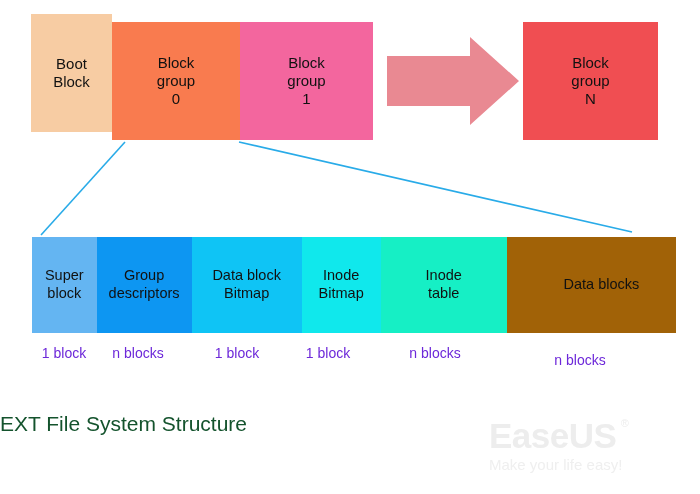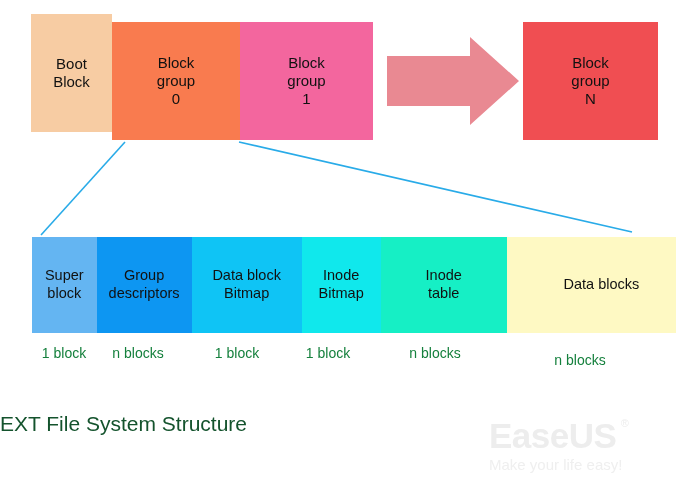--- a/index.html
+++ b/index.html
@@ -70,21 +70,21 @@
     font-size: 14.5px;
     line-height: 1.22;
     white-space: pre-line;
     box-sizing: border-box;
   }
 
   
   .size-label {
     position: absolute;
     text-align: center;
-    color: #15803d;
+    color: #6d28d9;
     font-size: 14px;
     white-space: nowrap;
   }
 
   
   #caption {
     position: absolute;
     left: 0;
     top: 412px;
     width: 560px;
@@ -159,21 +159,21 @@
     <div class="seg" style="width:68px;background:#64B5F2;margin-left:12px;">Super
 block</div>
     <div class="seg" style="width:100px;background:#0D96F2;">Group
 descriptors</div>
     <div class="seg" style="width:116px;background:#0FC4F5;">Data block
 Bitmap</div>
     <div class="seg" style="width:83px;background:#10E8EC;">Inode
 Bitmap</div>
     <div class="seg" style="width:133px;background:#16EFC5;">Inode
 table</div>
-    <div class="seg" style="width:177px;background:#fef9c3;padding-left:20px;">Data blocks</div>
+    <div class="seg" style="width:177px;background:#a16207;padding-left:20px;">Data blocks</div>
   </div>
 
   <div class="size-label" style="left:4px; top:345px; width:120px;">1 block</div>
   <div class="size-label" style="left:78px; top:345px; width:120px;">n blocks</div>
   <div class="size-label" style="left:177px; top:345px; width:120px;">1 block</div>
   <div class="size-label" style="left:268px; top:345px; width:120px;">1 block</div>
   <div class="size-label" style="left:375px; top:345px; width:120px;">n blocks</div>
   <div class="size-label" style="left:520px; top:352px; width:120px;">n blocks</div>
 
   <div id="caption">EXT File System Structure</div>

